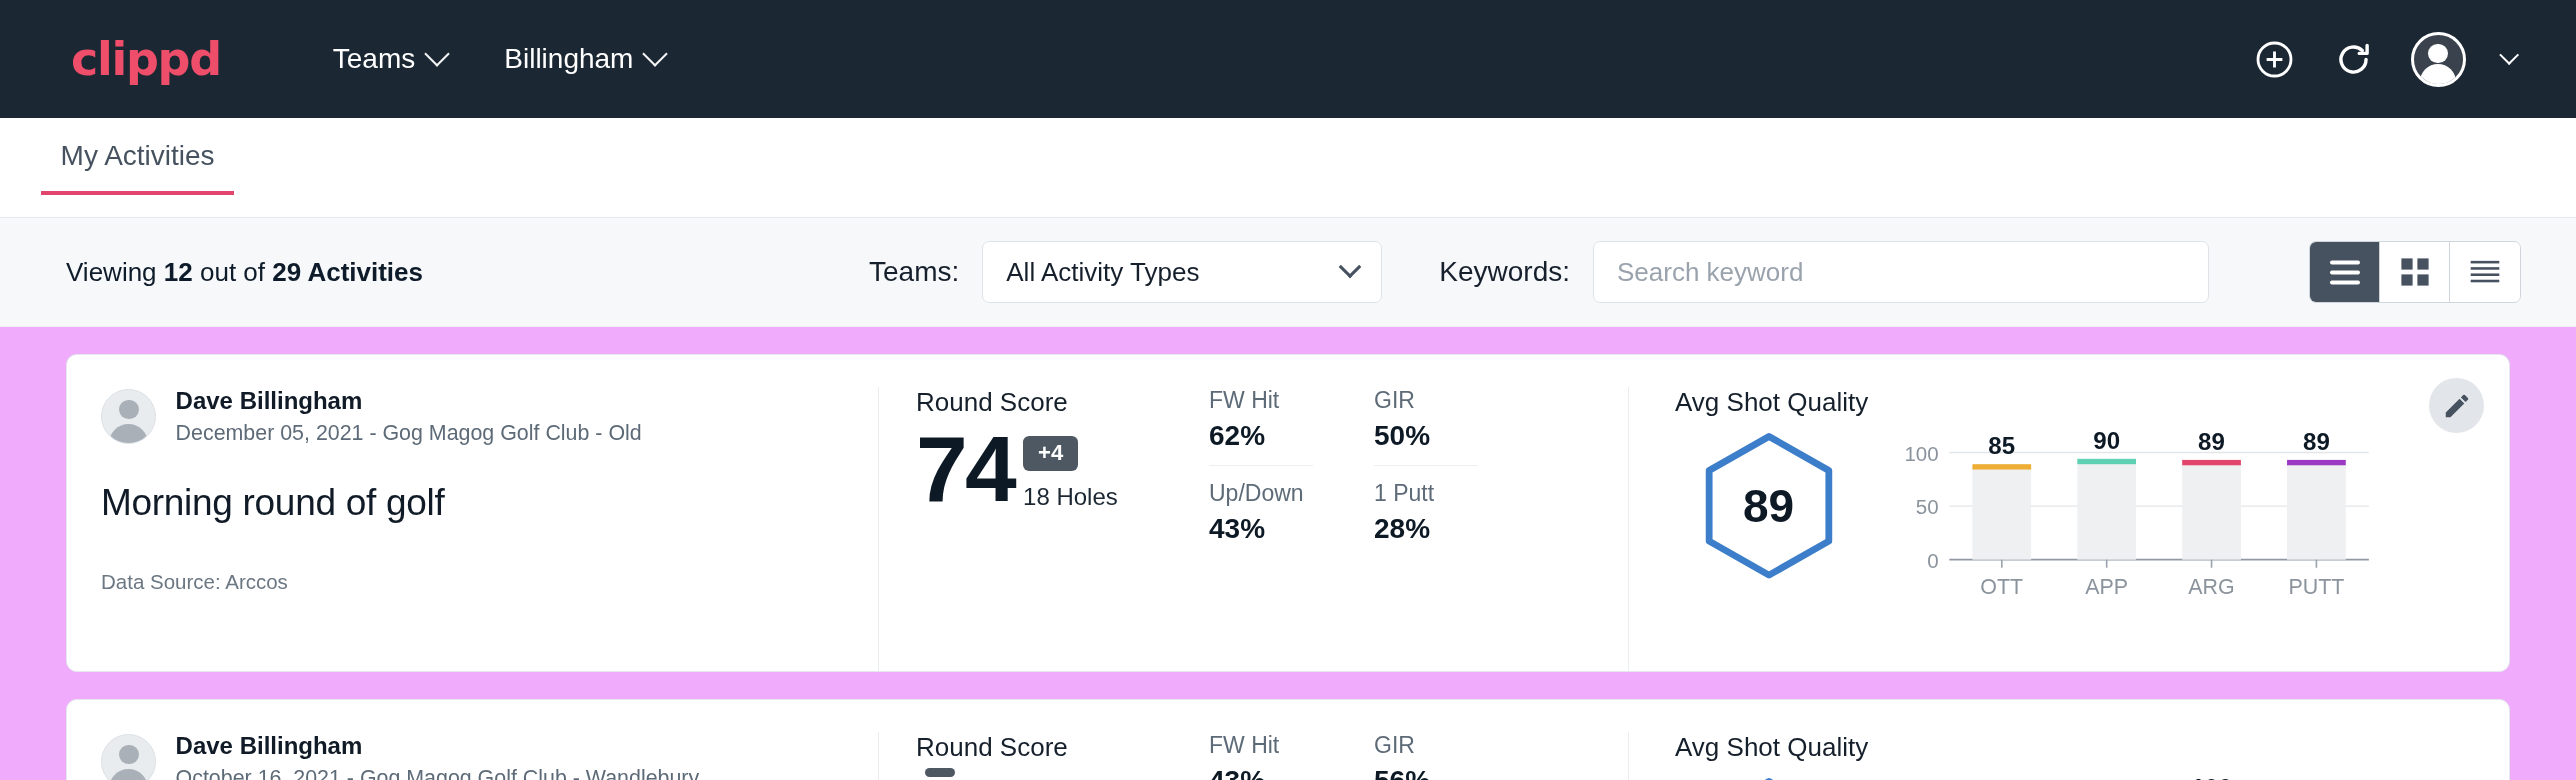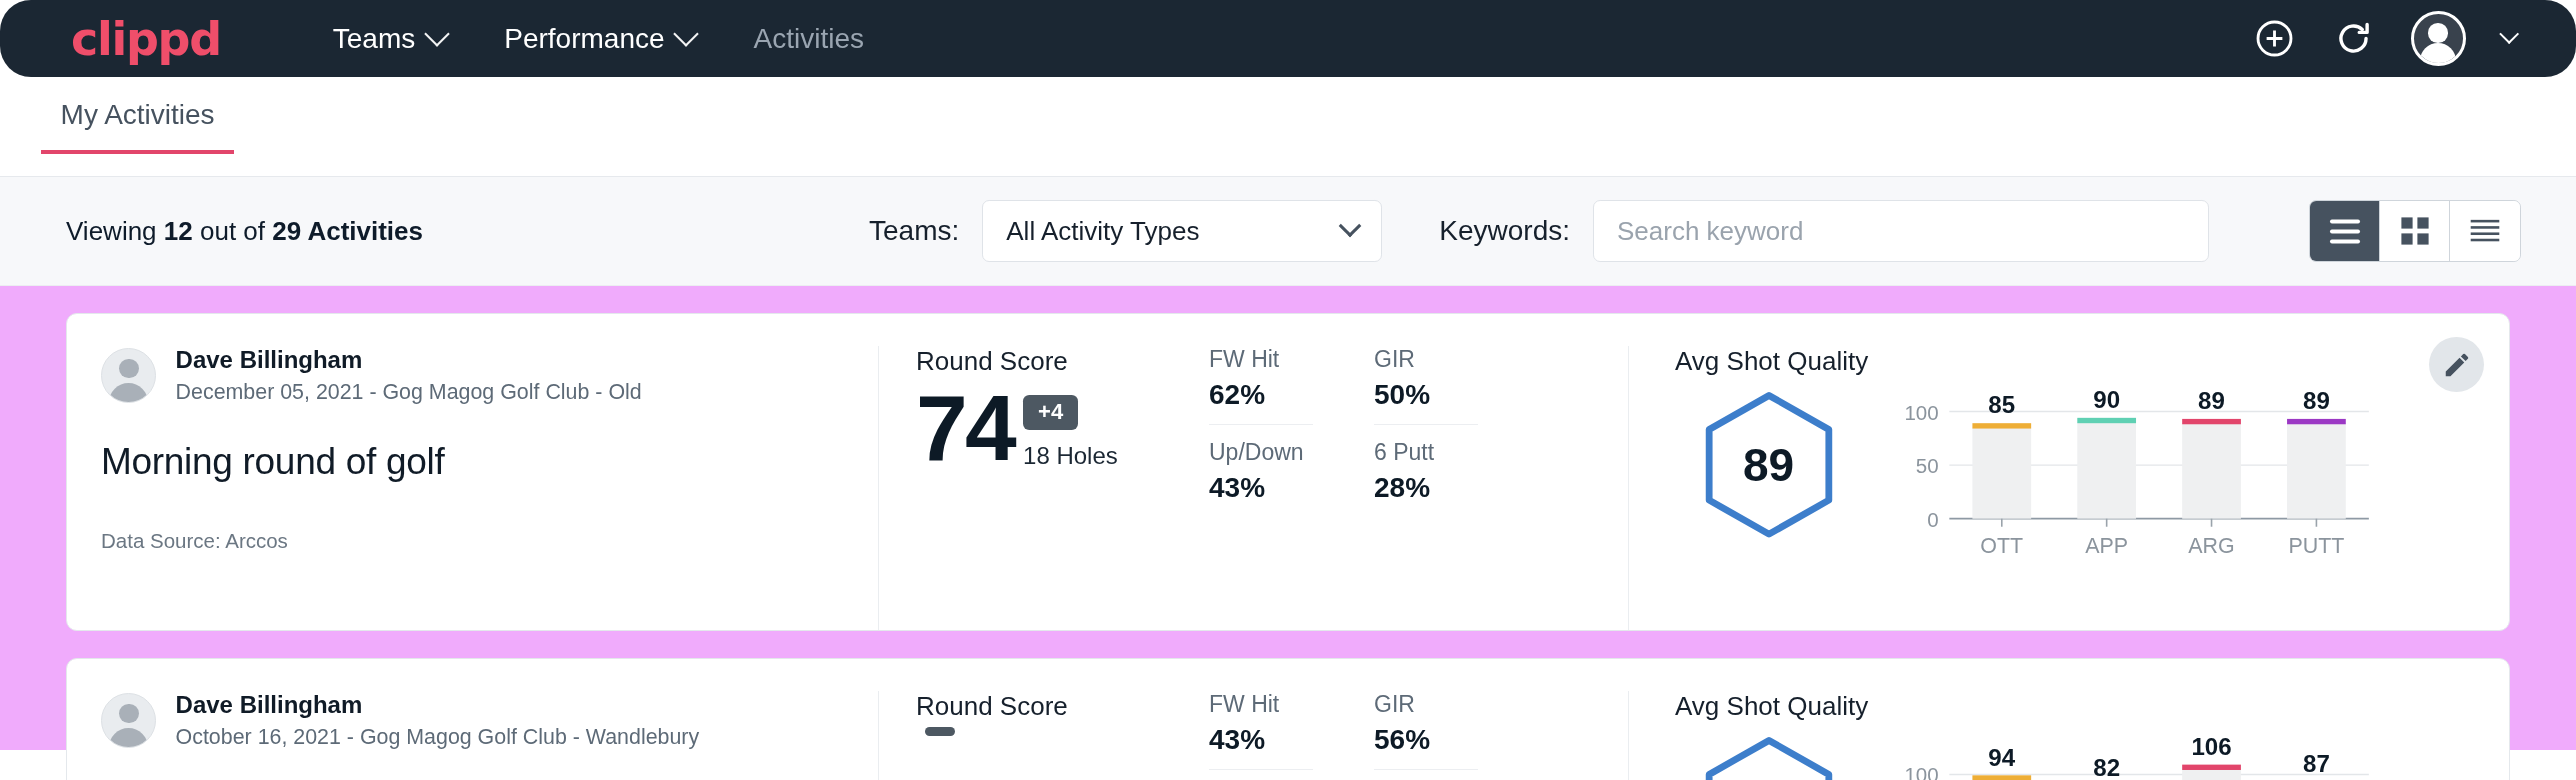--- a/index.html
+++ b/index.html
@@ -5,27 +5,26 @@
   * { box-sizing: border-box; margin: 0; padding: 0; }
   html, body {
     width: 2576px; height: 780px;
     background: #ffffff;
     font-family: "Liberation Sans", sans-serif;
     overflow: hidden;
   }
 
   
   .topnav {
-    height: 77px;
+    height: 118px;
     background: #1b2733;
     display: flex;
     align-items: center;
     padding: 0 37px;
     position: relative;
-    border-radius: 31px;
   }
   .logo {
     font-size: 46px;
     font-weight: 700;
     color: #ef4e6a;
     letter-spacing: -1.3px;
     margin-right: 89px;
     margin-left: 34px;
     font-family: "DejaVu Sans", sans-serif;
   }
@@ -243,25 +242,22 @@
 
 <div class="topnav">
   <div class="logo">clippd</div>
 
   <div class="nav-items">
     <div class="nav-item">
       <span>Teams</span>
       <span class="chev"></span>
     </div>
     <div class="nav-item">
-      <span>Performance</span>
+      <span>Billingham</span>
       <span class="chev"></span>
-    </div>
-    <div class="nav-item dim">
-      <span>Activities</span>
     </div>
   </div>
 
   <div class="nav-right">
     <div class="icon-btn">
       <svg width="43" height="43" viewBox="0 0 24 24" fill="none" stroke="#ffffff" stroke-width="1.6">
         <circle cx="12" cy="12" r="9.2"></circle>
           <path d="M12 7.6v8.8M7.6 12h8.8"></path>
       </svg>
     </div>
@@ -371,21 +367,21 @@
       </div>
       <div class="stat-cell top">
         <div class="stat-k">GIR</div>
         <div class="stat-v">50%</div>
       </div>
       <div class="stat-cell">
         <div class="stat-k">Up/Down</div>
         <div class="stat-v">43%</div>
       </div>
       <div class="stat-cell">
-        <div class="stat-k">6 Putt</div>
+        <div class="stat-k">1 Putt</div>
         <div class="stat-v">28%</div>
       </div>
     </div>
 
     <div class="col-quality">
       <div class="sec-label">Avg Shot Quality</div>
       <div class="quality-body">
         <div class="hexwrap">
           <div class="hex">
             <svg viewBox="0 0 100 110">

